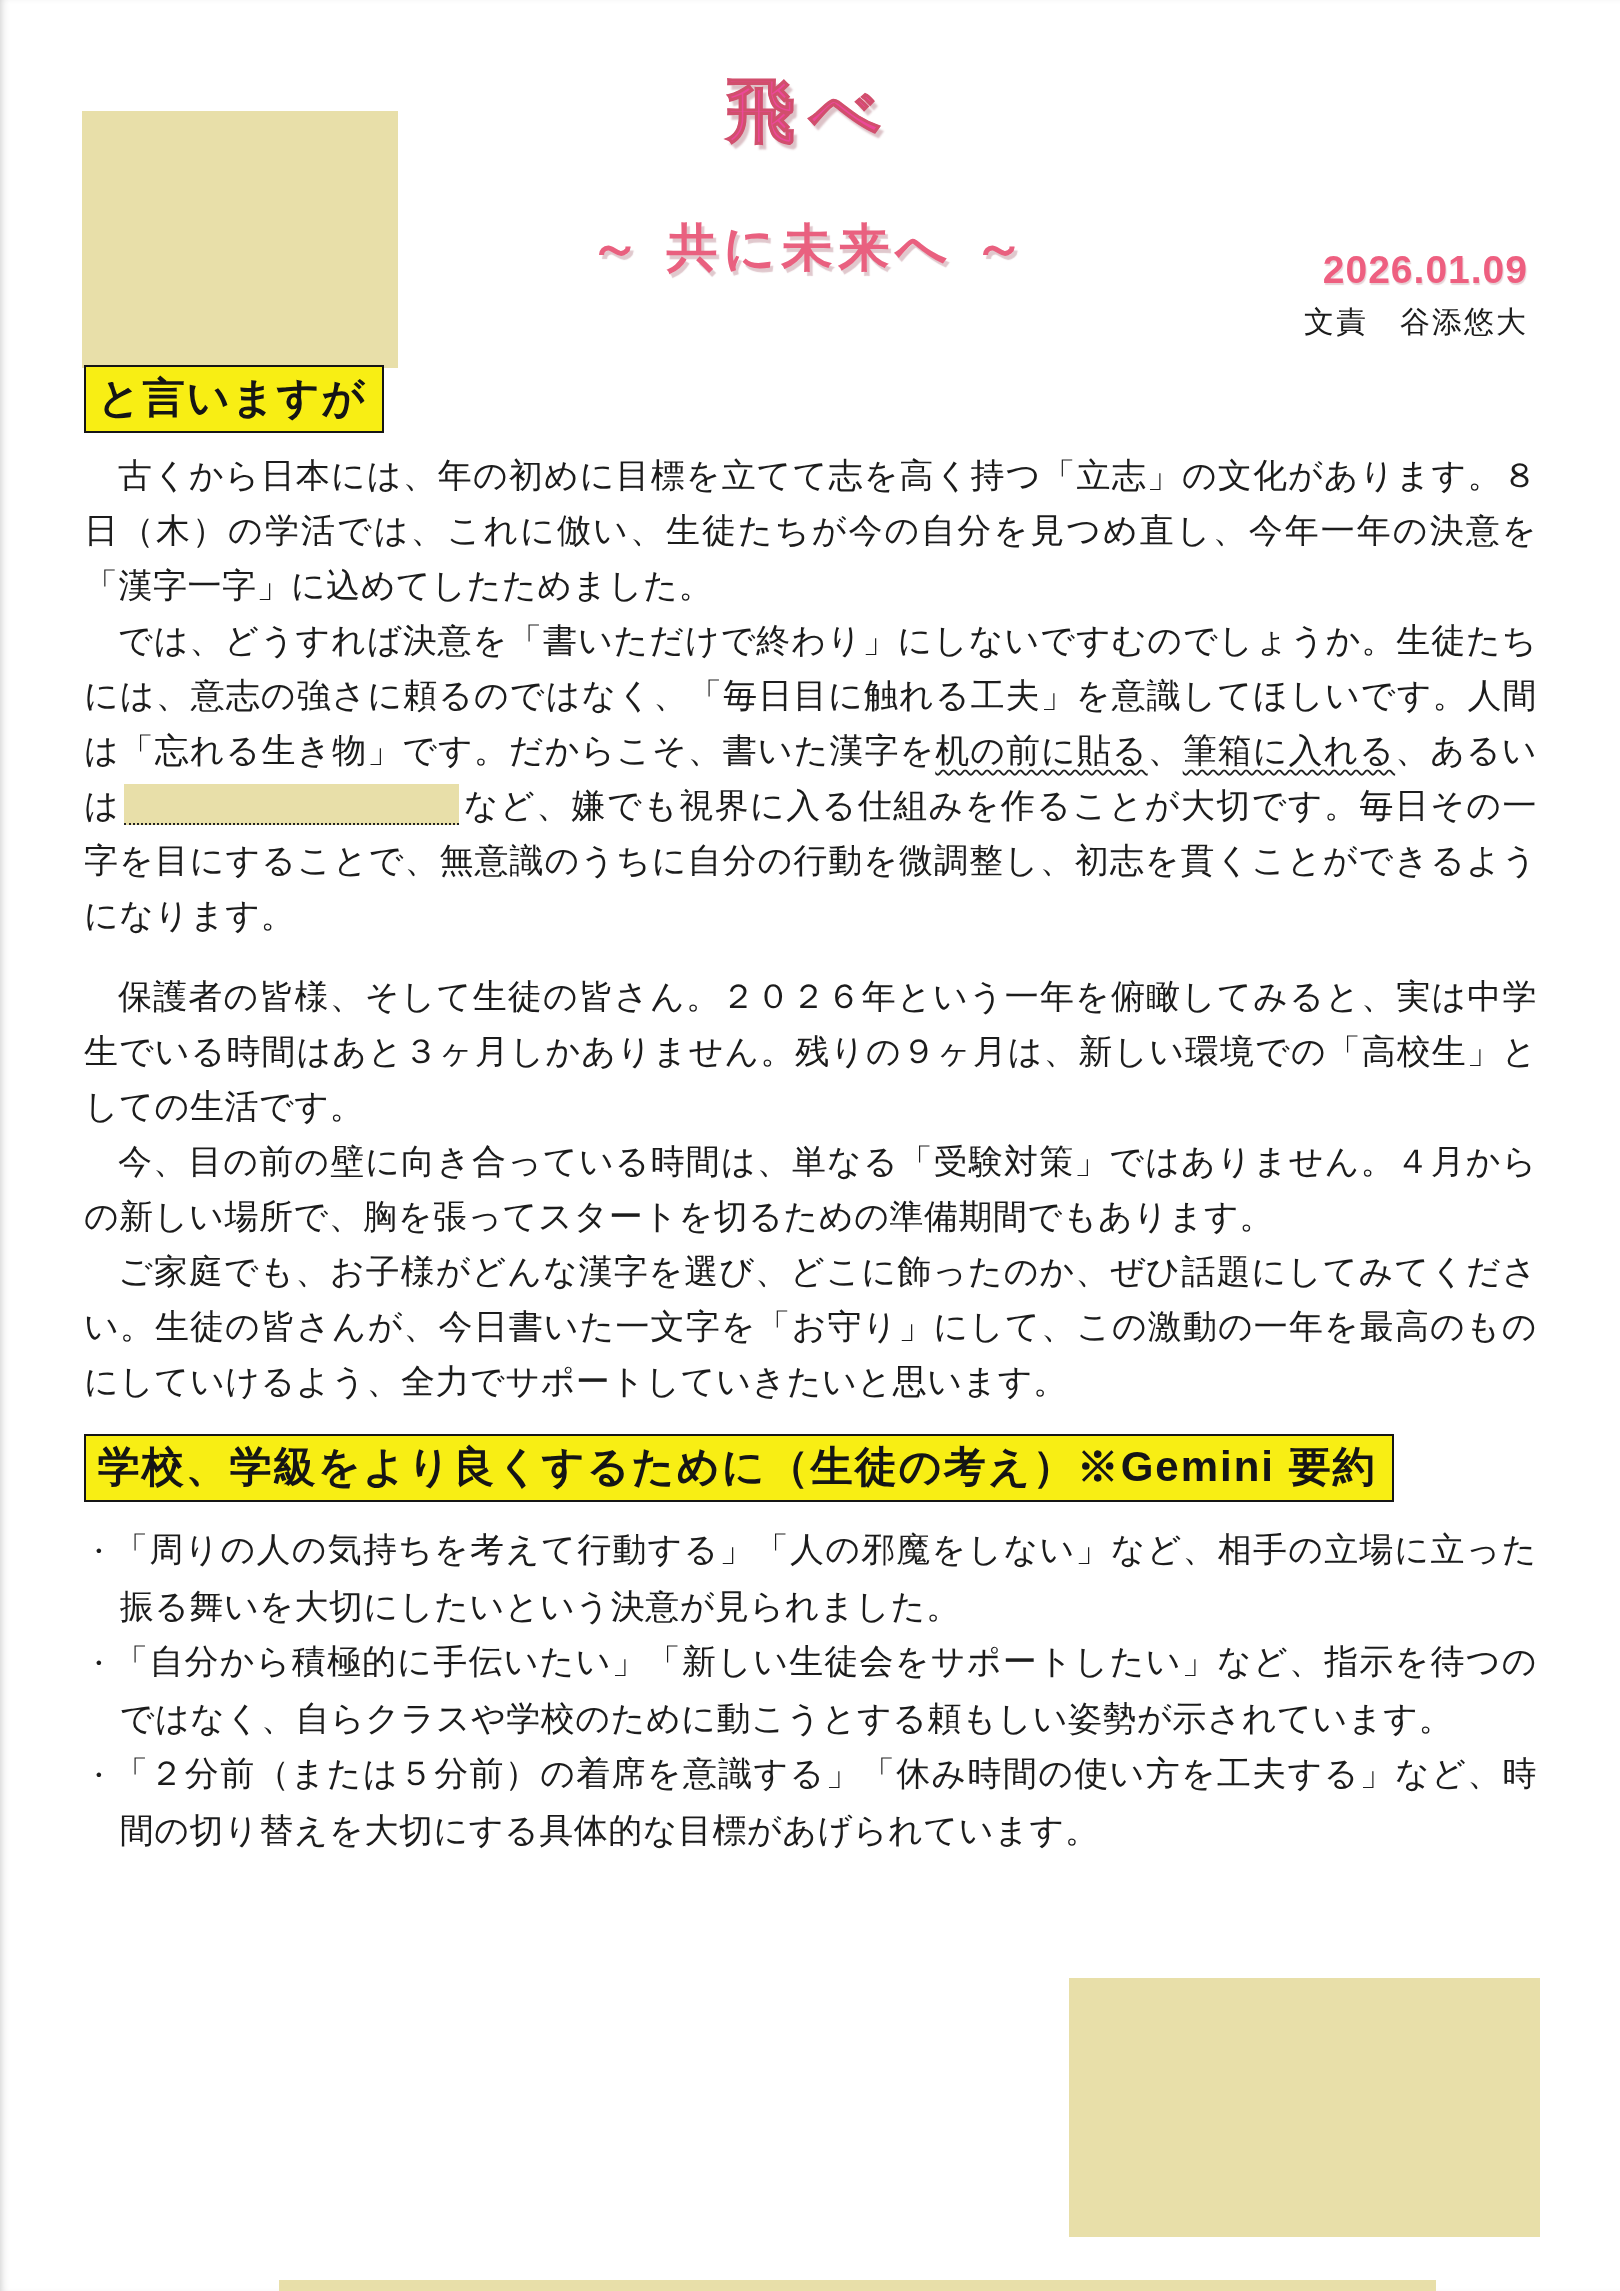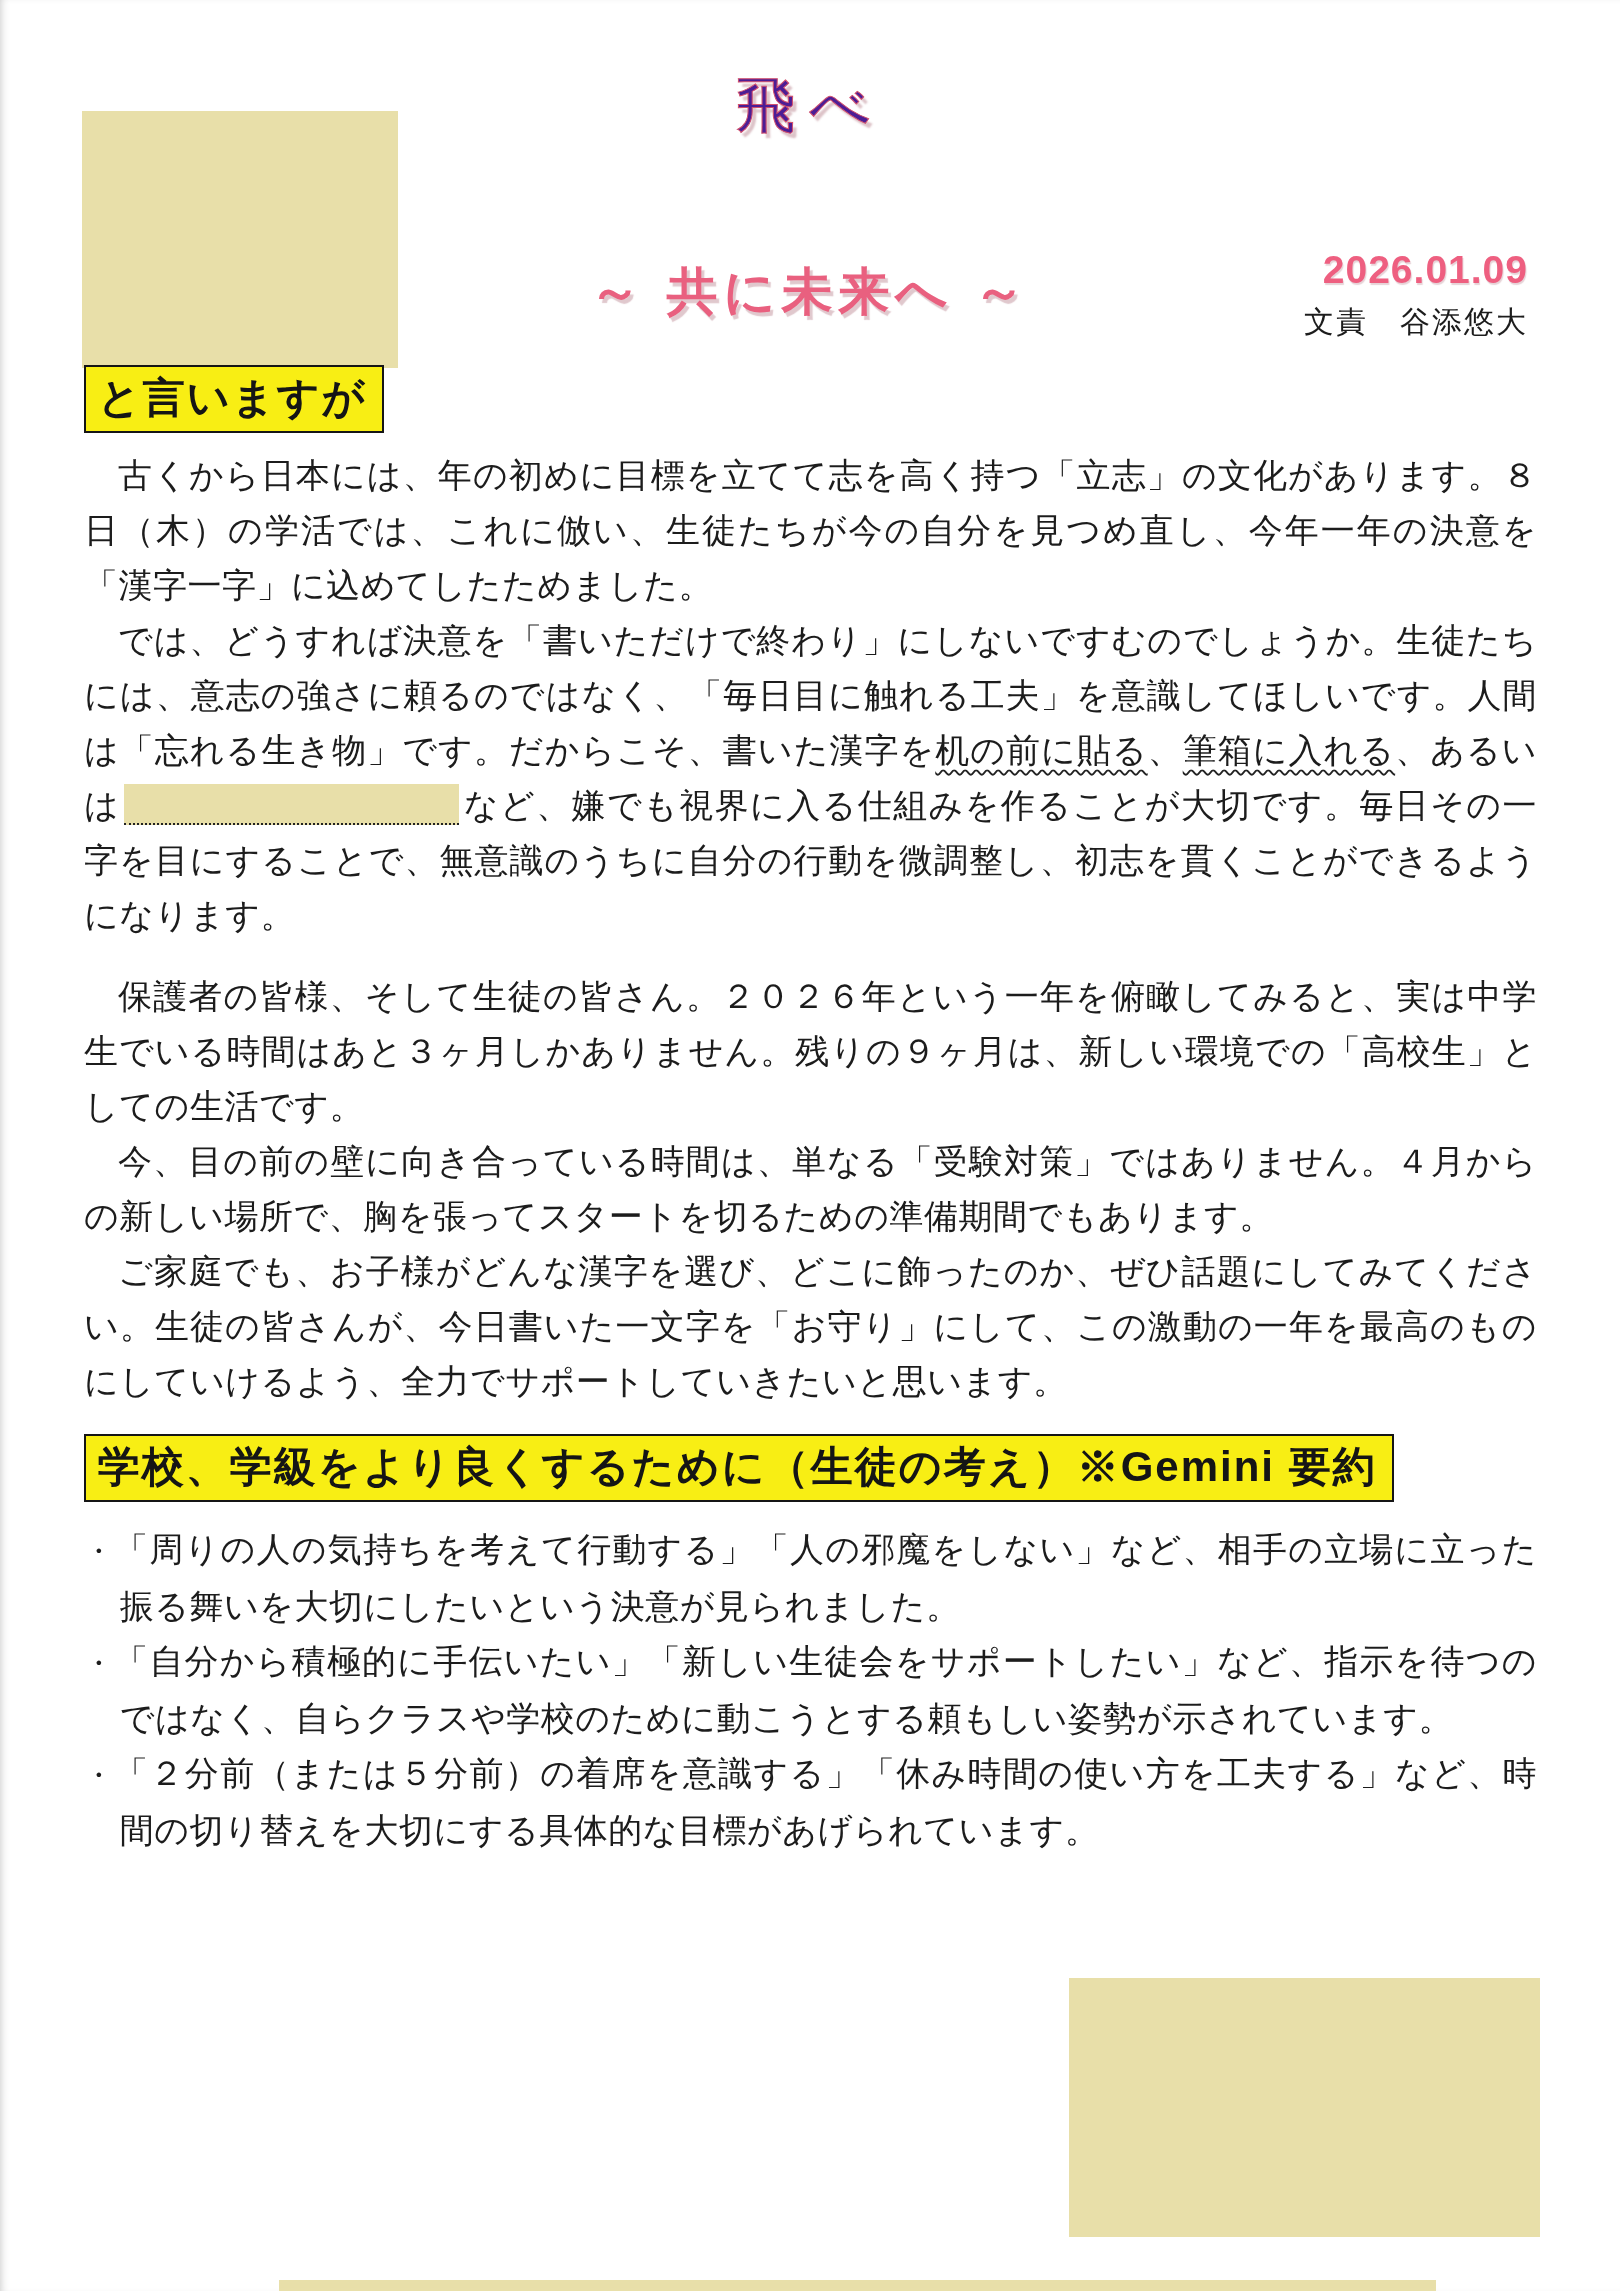--- a/index.html
+++ b/index.html
@@ -26,40 +26,39 @@
   .redaction-top    { left: 82px;   top: 111px;  width: 316px;  height: 257px; }
   .redaction-bottom { left: 1069px; top: 1978px; width: 471px;  height: 259px; }
   .redaction-strip  { left: 279px;  top: 2280px; width: 1157px; height: 11.8px;  }
 
   
   .masthead-title {
     position: absolute;
     left: 0; right: 0;
     top: 76px;
     text-align: center;
-    font-size: 60px;
-    font-weight: normal;
+    font-size: 70px;
+    font-weight: bold;
     letter-spacing: 13.7px;
-    color: #4c1d95;
+    color: #ec4899;
     -webkit-text-stroke: 1px #d14f6d;
     text-shadow: 3.9px 4.9px 2px rgba(130, 35, 55, 0.28);
     line-height: 1;
   }
   .masthead-subtitle {
     position: absolute;
     left: 0; right: 0;
     top: 222px;
     text-align: center;
     font-size: 51px;
     font-weight: bold;
     letter-spacing: 5.9px;
     color: #e9607f;
     text-shadow: 2.9px 3.9px 1px rgba(130, 35, 55, 0.25);
     line-height: 1;
-    margin-top: 44px;
   }
   .masthead-meta {
     position: absolute;
     right: 92px;
     top: 250px;
     text-align: right;
   }
   .issue-date {
     font-size: 39px;
     font-weight: bold;

